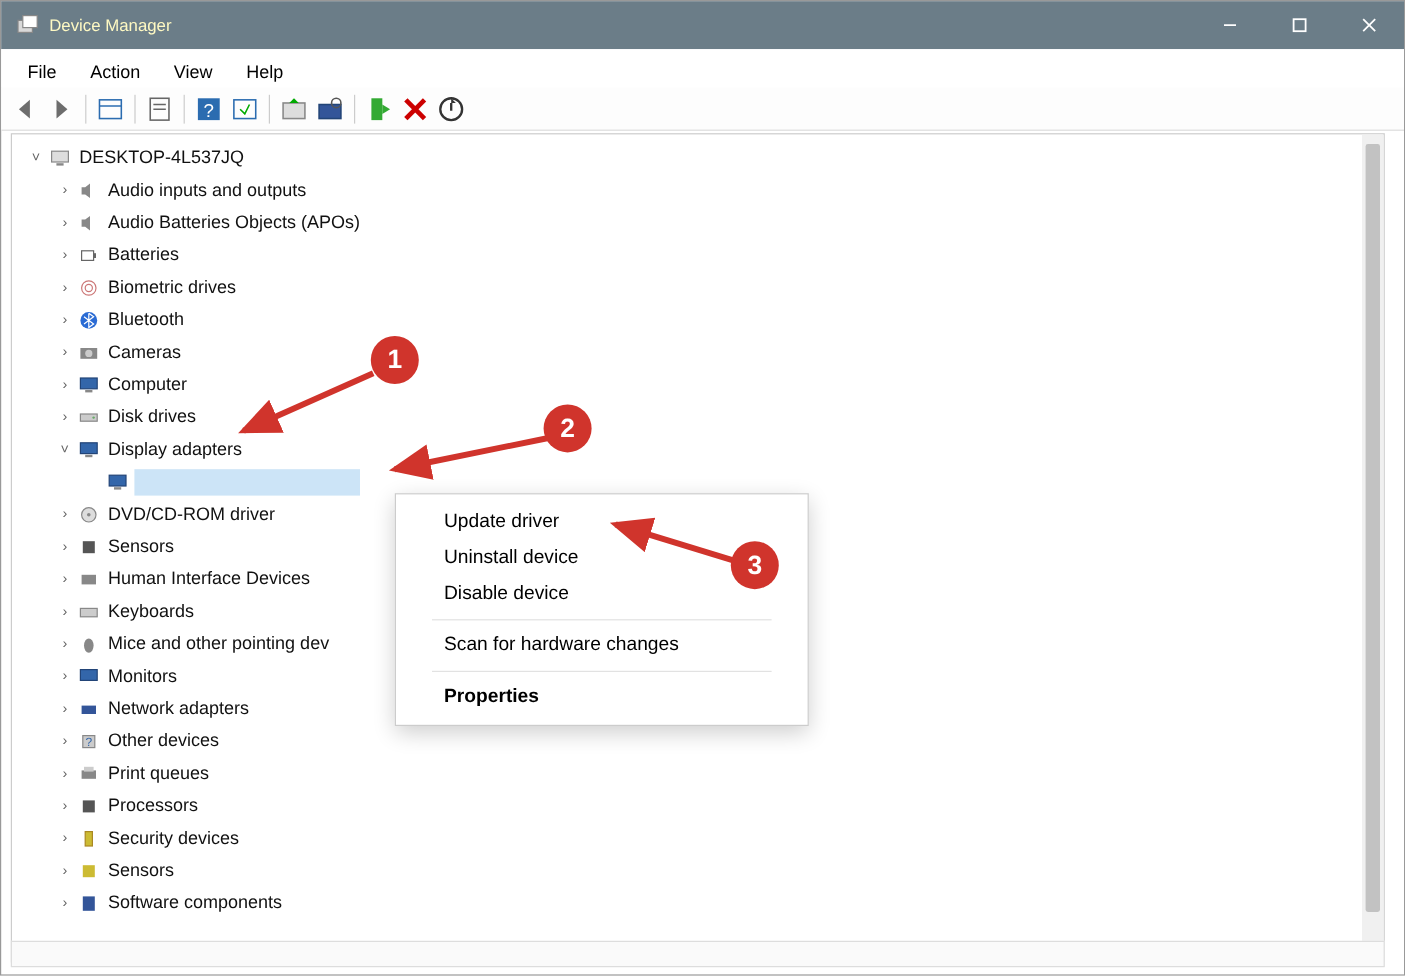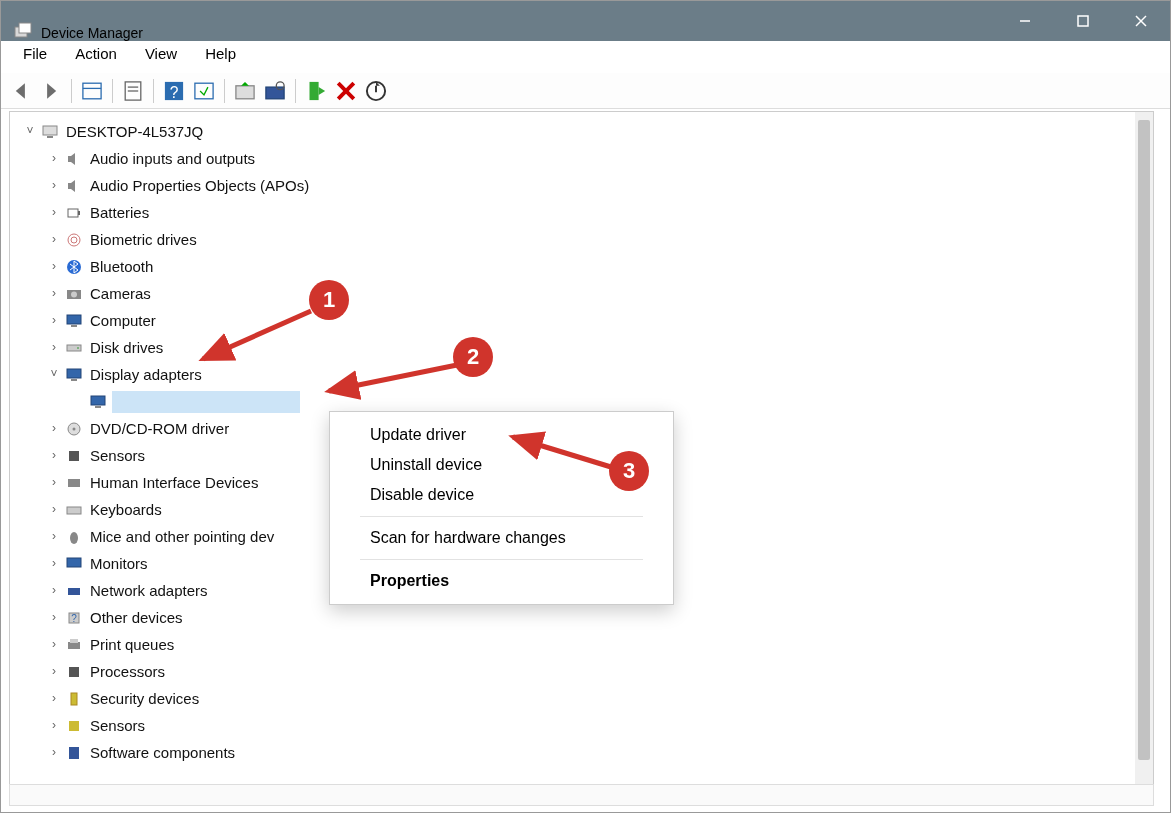--- a/index.html
+++ b/index.html
@@ -1,28 +1,28 @@
 <!DOCTYPE html>
 <html><head>
 <meta charset="utf-8">
 <style>
   * { box-sizing: border-box; margin: 0; padding: 0; font-family: "Segoe UI", Tahoma, sans-serif; }
   body { background: #fff; width: 1171px; height: 813px; overflow: hidden; position: relative; }
 
   .window { width: 1171px; height: 813px; border: 1px solid #999; position: relative; background: #fff; }
 
   
-  .titlebar { height: 40px; background: #6b7d88; color: #000000; display: flex; align-items: flex-end; padding-left: 12px; }
+  .titlebar { height: 40px; background: #6b7d88; color: #fef9c3; display: flex; align-items: center; padding-left: 12px; }
   .titlebar .appicon { width: 20px; height: 20px; margin-right: 8px; }
   .titlebar .title { font-size: 14px; flex: 1; }
   .titlebar .winbtn { width: 58px; height: 40px; display: flex; align-items: center; justify-content: center; }
   .titlebar .winbtn svg { stroke: #fff; }
 
   
-  .menubar { height: 32px; display: flex; align-items: flex-start; padding: 0 8px; font-size: 15px; background:#fff; }
+  .menubar { height: 32px; display: flex; align-items: flex-end; padding: 0 8px; font-size: 15px; background:#fff; }
   .menubar .menu { padding: 4px 14px; }
 
   
   .toolbar { height: 36px; display: flex; align-items: center; padding: 0 6px; gap: 2px; border-bottom: 1px solid #ddd; background:#fdfdfd; }
   .toolbar .sep { width: 1px; height: 24px; background: #ccc; margin: 0 4px; }
   .toolbar .tbtn { width: 28px; height: 28px; display:flex; align-items:center; justify-content:center; border:1px solid transparent; }
 
   
   .client { position: absolute; top: 110px; left: 8px; right: 16px; bottom: 10px; border: 1px solid #ccc; overflow: hidden; background:#fff; }
   .tree { padding: 6px 0 6px 12px; font-size: 15px; line-height: 27px; color: #111; }
@@ -193,21 +193,21 @@
           </span>
         <span class="label">Audio inputs and outputs</span>
       </div>
       <div class="node indent1">
         <span class="exp">›</span>
         <span class="ico">
             <svg viewBox="0 0 18 18">
               <path d="M3 6 h3 l4 -3 v12 l-4 -3 h-3 z" fill="#888"></path>
             </svg>
           </span>
-        <span class="label">Audio Properties Objects (APOs)</span>
+        <span class="label">Audio Batteries Objects (APOs)</span>
       </div>
       <div class="node indent1">
         <span class="exp">›</span>
         <span class="ico">
             <svg viewBox="0 0 18 18">
               <rect x="3" y="5" width="10" height="8" fill="none" stroke="#666"></rect>
               <rect x="13" y="7" width="2" height="4" fill="#666"></rect>
             </svg>
           </span>
         <span class="label">Batteries</span>

